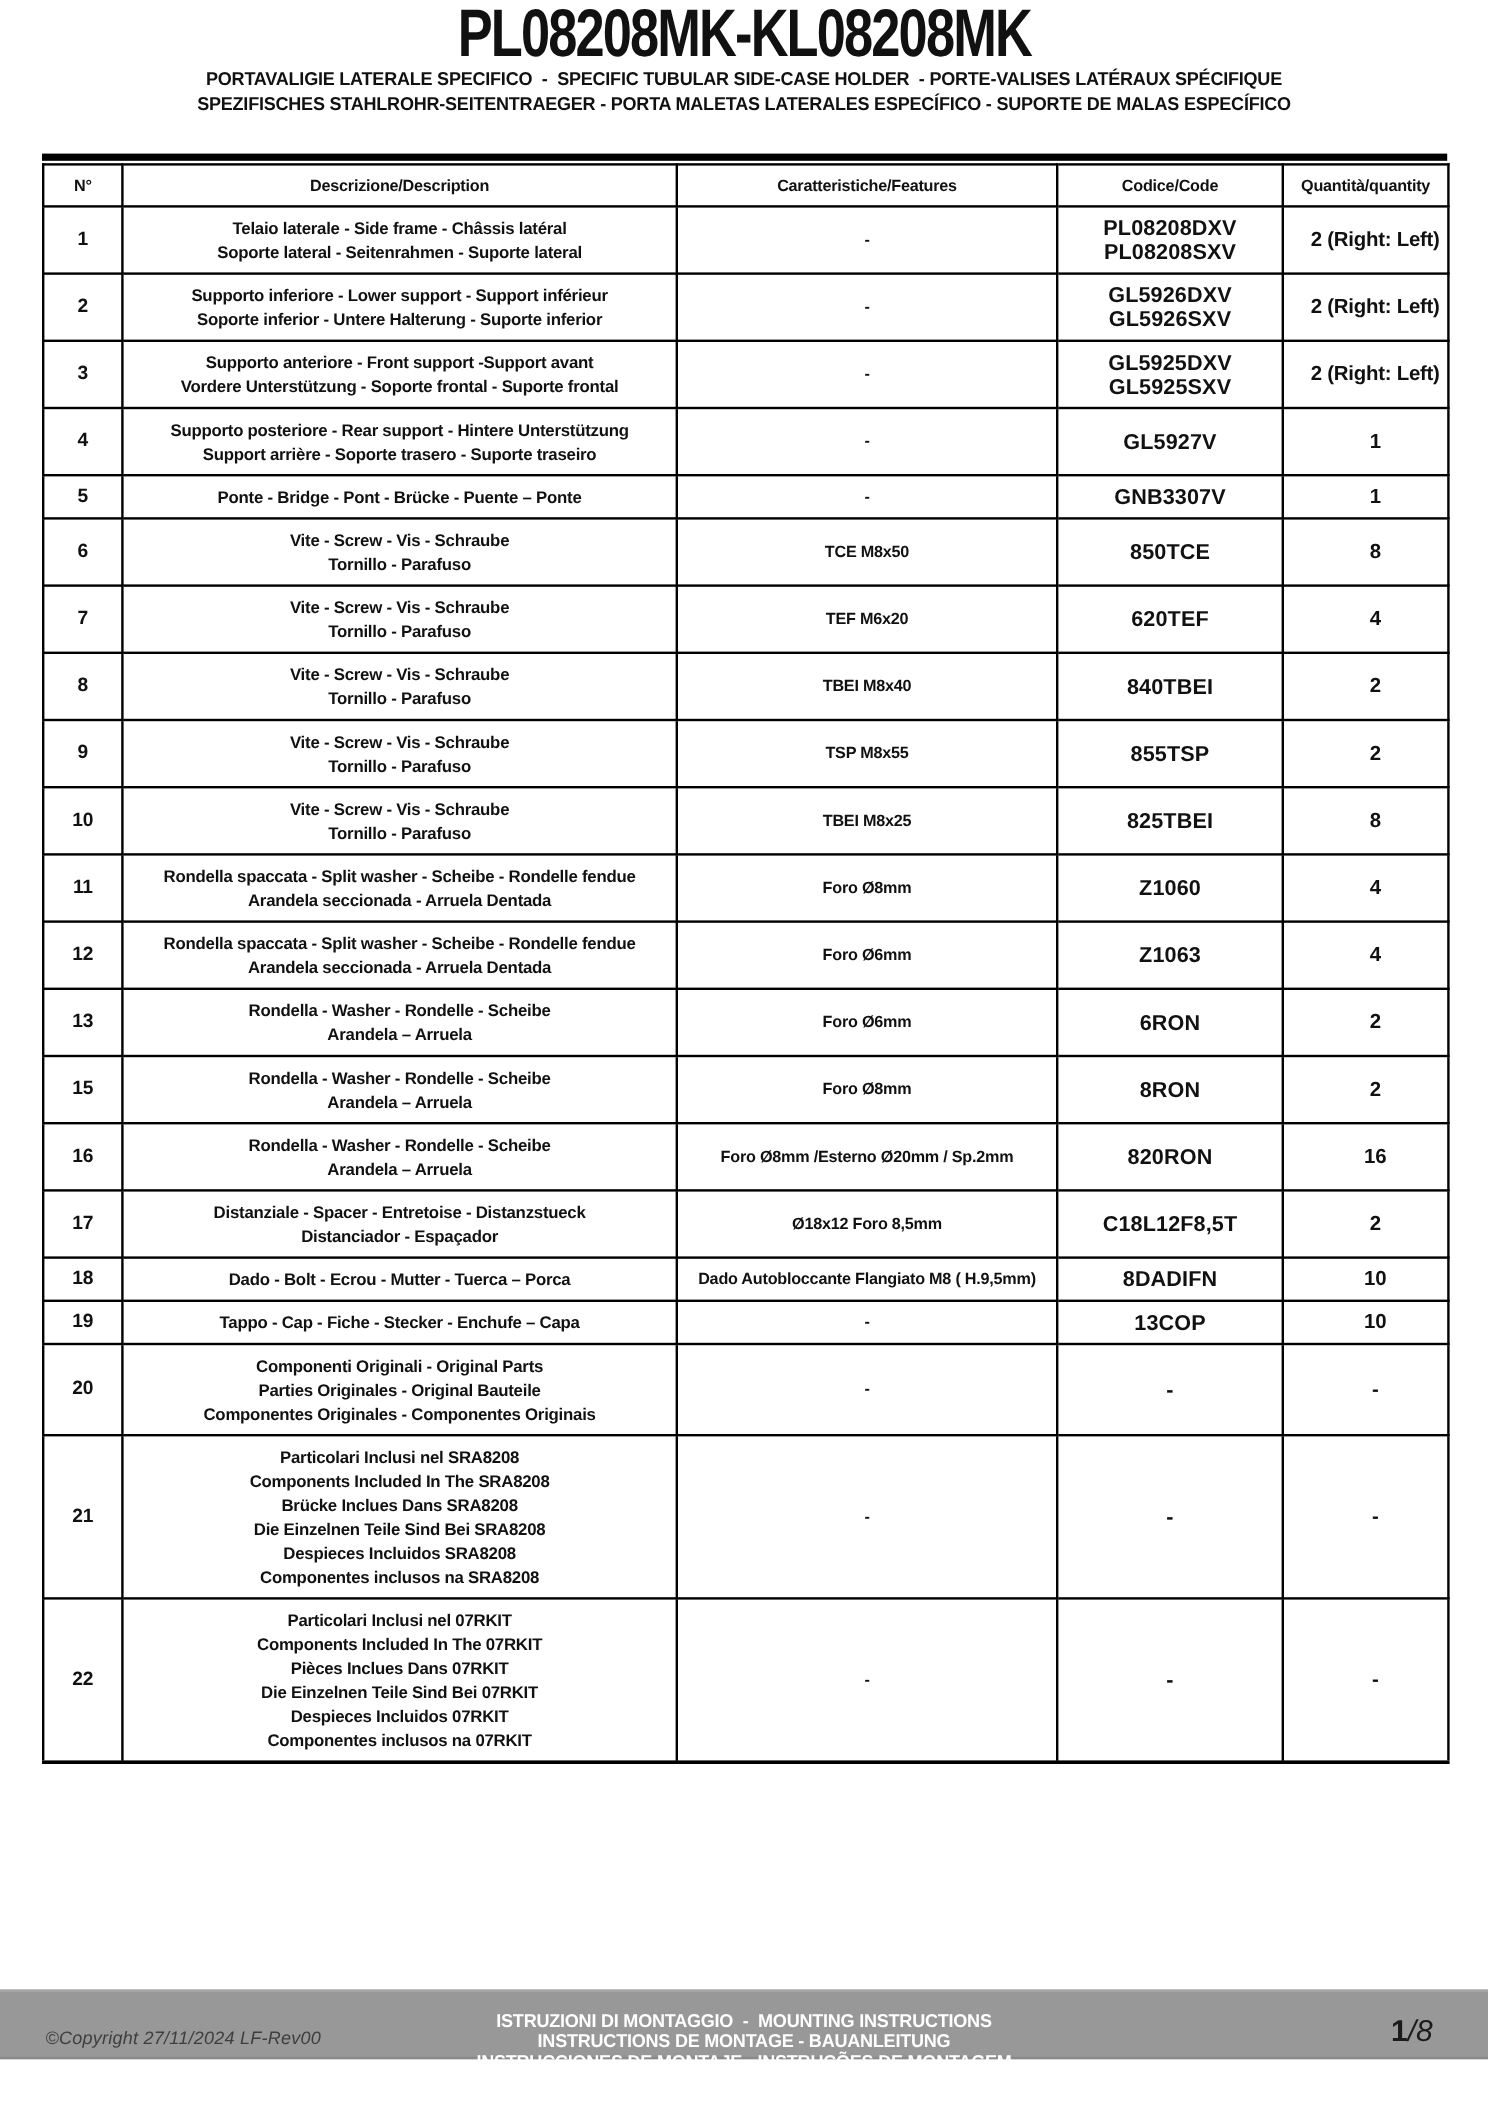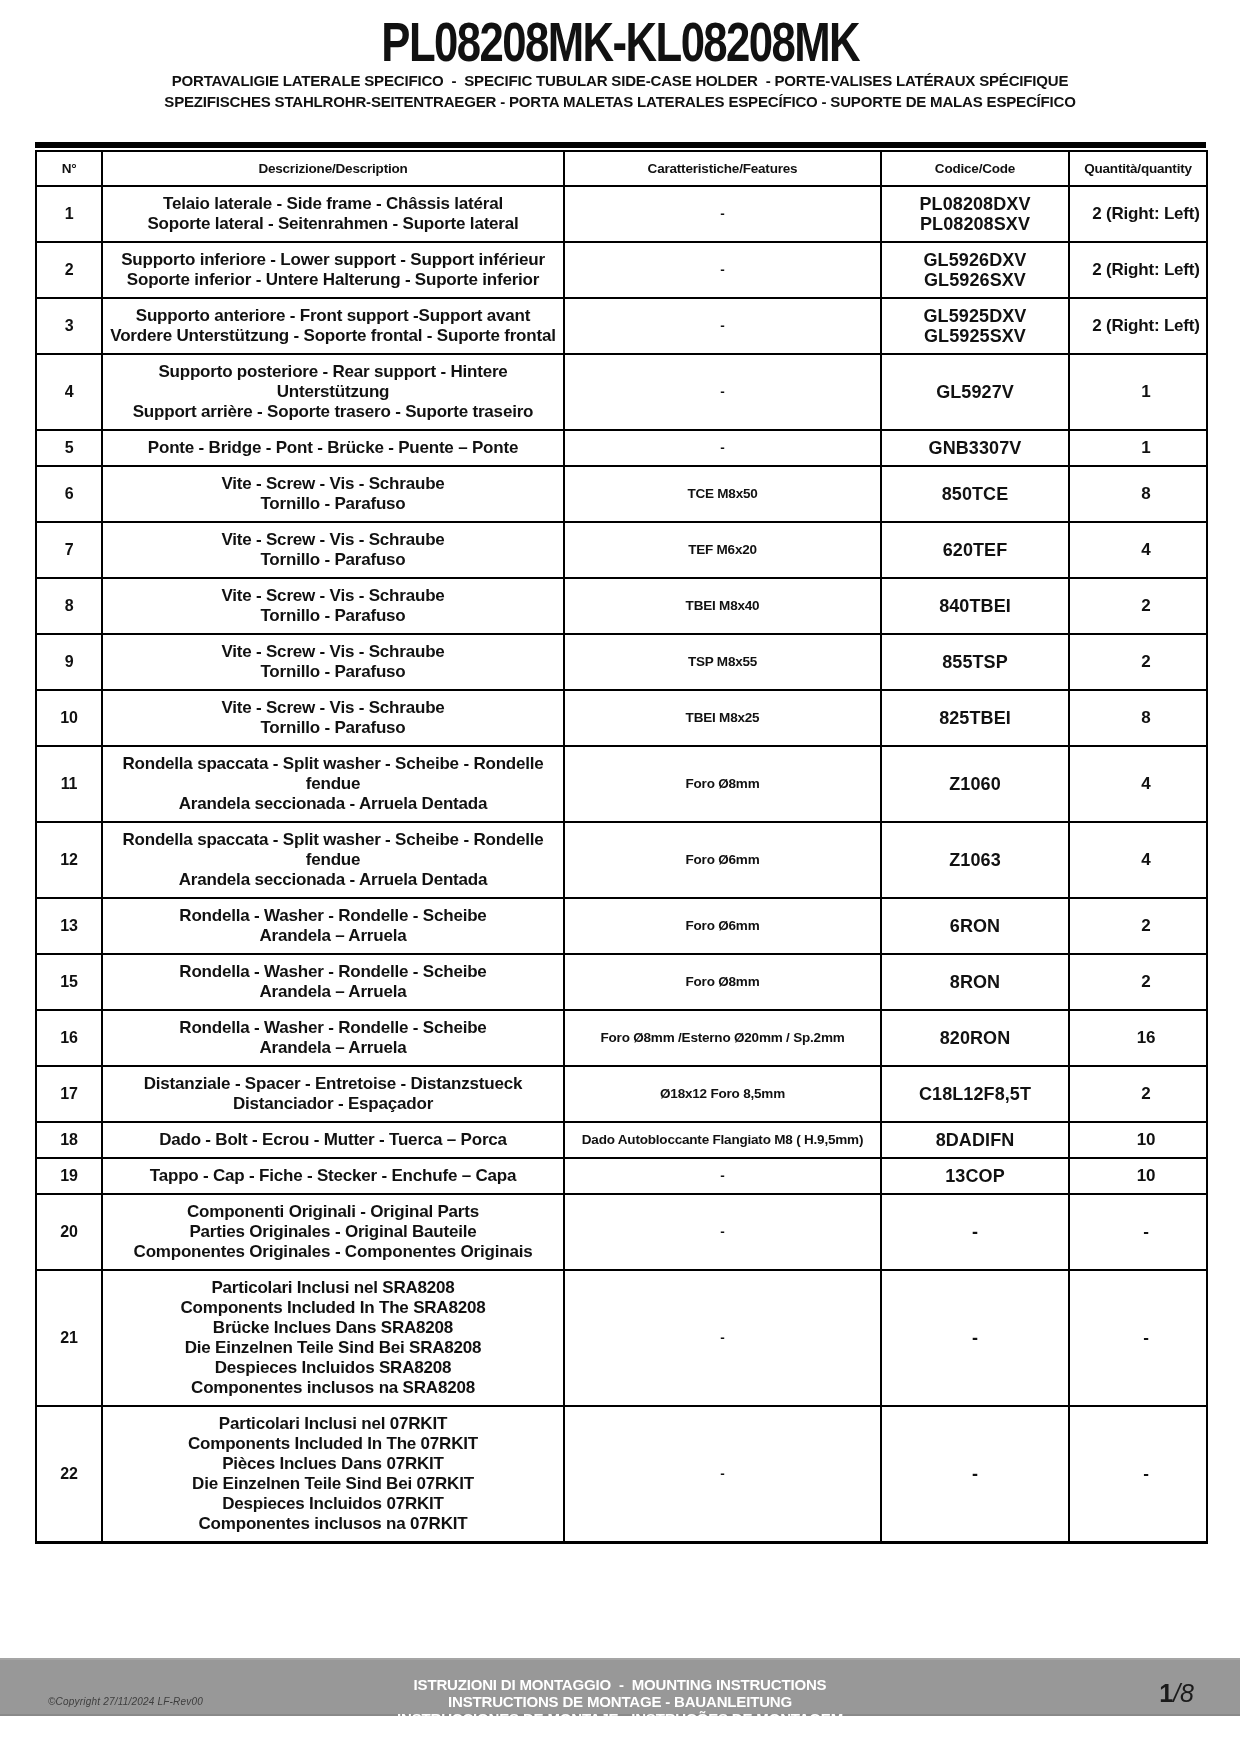--- a/index.html
+++ b/index.html
@@ -1,21 +1,21 @@
 <!DOCTYPE html>
 <html><head>
 <meta charset="utf-8">
 <style>
   html,body{margin:0;padding:0;}
   body{
     width:1240px;height:1754px;position:relative;background:#ffffff;
     font-family:"Liberation Sans", sans-serif;color:#111111;overflow:hidden;
   }
   
-  .doc-header{text-align:center;padding-top:14px;}
+  .doc-header{text-align:center;}
   .doc-title{
     display:inline-block;font-size:56px;font-weight:700;line-height:1.0;
     letter-spacing:-2px;transform:scaleX(0.78);transform-origin:center;
     white-space:nowrap;margin:0;
   }
   .doc-subtitle{
     font-size:15.5px;font-weight:700;line-height:21px;letter-spacing:-0.2px;
     transform:scaleX(0.97);transform-origin:center;white-space:pre;
   }
   
@@ -25,34 +25,34 @@
   }
   table.parts{border-collapse:collapse;width:100%;table-layout:fixed;}
   table.parts th, table.parts td{
     border:2px solid #000;text-align:center;vertical-align:middle;
     font-weight:700;letter-spacing:-0.2px;overflow:hidden;
   }
   table.parts{border-bottom:3px solid #000;}
   thead th{font-size:13.5px;padding:9px 2px;}
   td{padding:7px 4px;}
   .cell-n{font-size:16px;}
-  .cell-desc .line{font-size:17px;line-height:20px;}
+  .cell-desc .line{font-size:14px;line-height:20px;}
   .cell-feat .line{font-size:13.5px;line-height:20px;}
   .cell-code .line{font-size:18px;line-height:20px;letter-spacing:0.1px;}
   .cell-qty{font-size:17px;padding-left:20px;}
   .cell-qty .line{line-height:20px;white-space:nowrap;}
   
   .footer-bar{
     position:absolute;left:0;top:1658px;width:1240px;height:58px;
     background:#989898;box-sizing:border-box;
     border-top:2px solid #a5a5a5;border-bottom:2px solid #8a8a8a;
   }
   .footer-copy{
-    position:absolute;left:48px;bottom:7px;font-style:italic;
-    font-size:10px;color:#3e3e3e;letter-spacing:0.2px;white-space:nowrap;
+    position:absolute;left:38px;bottom:7px;font-style:italic;
+    font-size:15px;color:#3e3e3e;letter-spacing:0.2px;white-space:nowrap;
   }
   .footer-center{
     position:absolute;left:0;right:0;top:16px;text-align:center;
     color:#ffffff;font-weight:700;
   }
   .footer-center .fline{
     font-size:15.5px;line-height:17px;letter-spacing:-0.2px;
     transform:scaleX(0.97);transform-origin:center;white-space:pre;
   }
   .footer-page{

